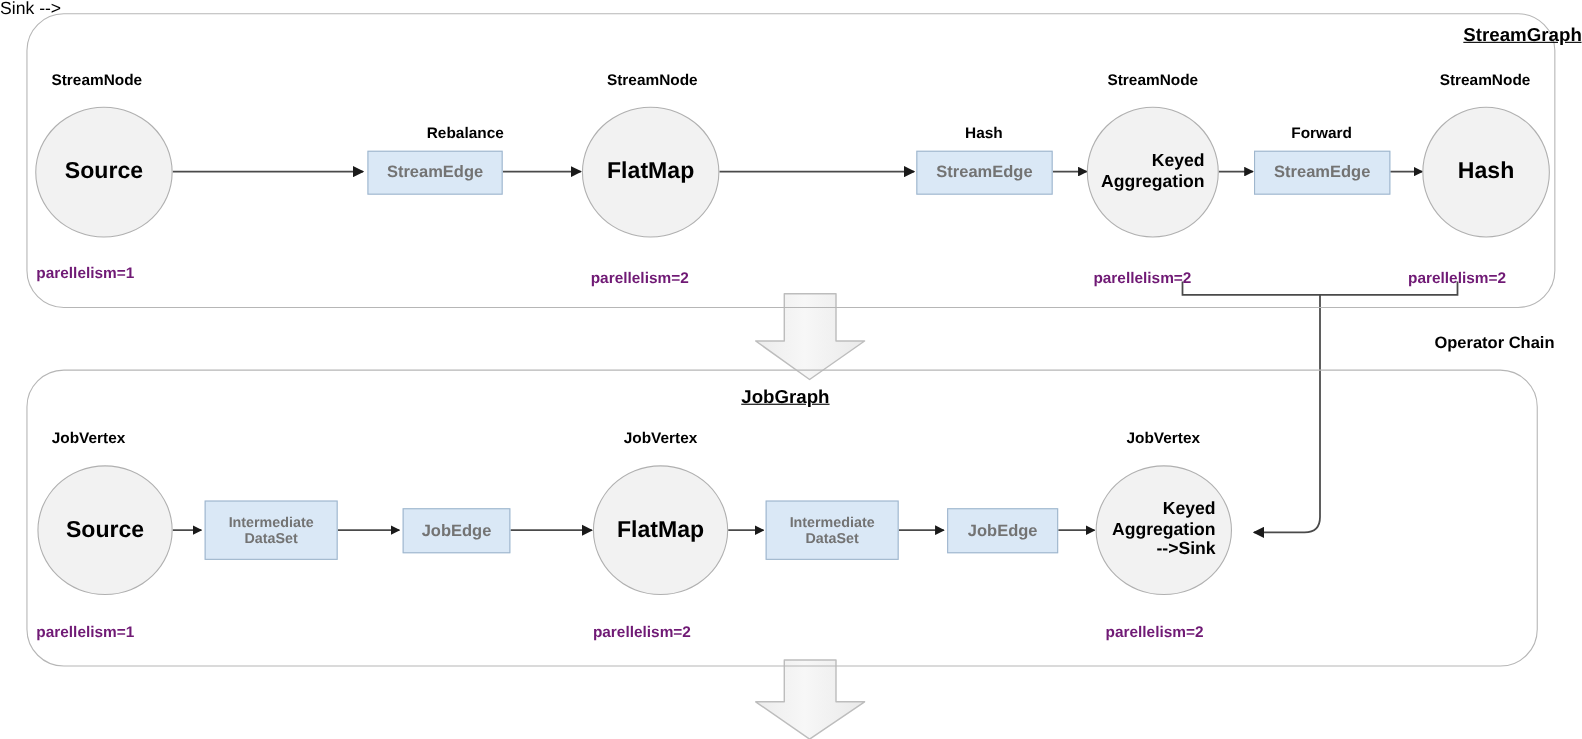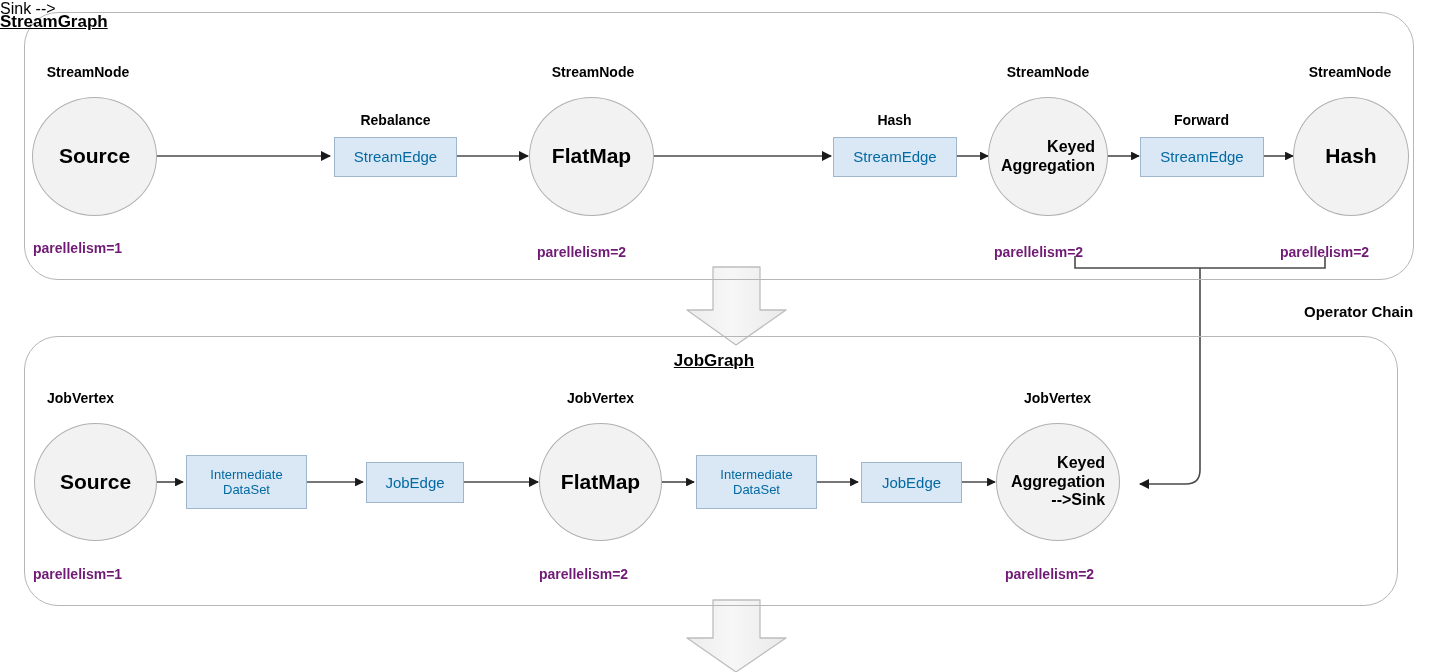--- a/index.html
+++ b/index.html
@@ -70,24 +70,24 @@
 
   
   .boxnode {
     position: absolute;
     background: #dae8f6;
     border: 1.2px solid #9fb6cd;
     display: flex;
     align-items: center;
     justify-content: center;
     text-align: center;
-    font-weight: normal;
+    font-weight: bold;
     box-sizing: border-box;
     line-height: 1.18;
-    color: #0369a1;
+    color: #737373;
   }
 
   
   .caption {
     position: absolute;
     font-size: 14px;
     font-weight: bold;
     white-space: nowrap;
     text-align: center;
     color: #000;
@@ -158,31 +158,31 @@
 
     <polygon points="713,267 760,267 760,310 786,310 736,345 687,310 713,310" fill="url(#bigArrowGrad)" stroke="#bdbdbd" stroke-width="1.3" stroke-linejoin="round"></polygon>
 
     <polygon points="713,600 760,600 760,638 786,638 736,672 687,638 713,638" fill="url(#bigArrowGrad)" stroke="#bdbdbd" stroke-width="1.3" stroke-linejoin="round"></polygon>
   </svg>
 
   <div class="node-layer">
 
     
     <div class="panel" style="left:24px; top:12px; width:1390px; height:268px;"></div>
-    <div class="panel-title" style="left:0px; top:12px; width:1438px; text-align:left;">StreamGraph</div>
+    <div class="panel-title" style="left:0px; top:22px; width:1438px; text-align:right;">StreamGraph</div>
 
     
     <div class="caption" style="left:8px; top:64px; width:160px;">StreamNode</div>
     <div class="ellipse" style="left:32px; top:97px; width:125px; height:119px; font-size:21px;">
       <span>Source</span>
     </div>
     <div class="plabel" style="left:33px; top:240px;">parellelism=1</div>
 
     
-    <div class="caption" style="left:333px; top:112px; width:125px;">Rebalance</div>
+    <div class="caption" style="left:333px; top:112px; width:125px;text-align:right;">Rebalance</div>
     <div class="boxnode" style="left:334px; top:137px; width:123px; height:40px; font-size:15px;">
       <span>StreamEdge</span>
     </div>
 
     
     <div class="caption" style="left:513px; top:64px; width:160px;">StreamNode</div>
     <div class="ellipse" style="left:529px; top:97px; width:125px; height:119px; font-size:21px;">
       <span>FlatMap</span>
     </div>
     <div class="plabel" style="left:537px; top:244px;">parellelism=2</div>

